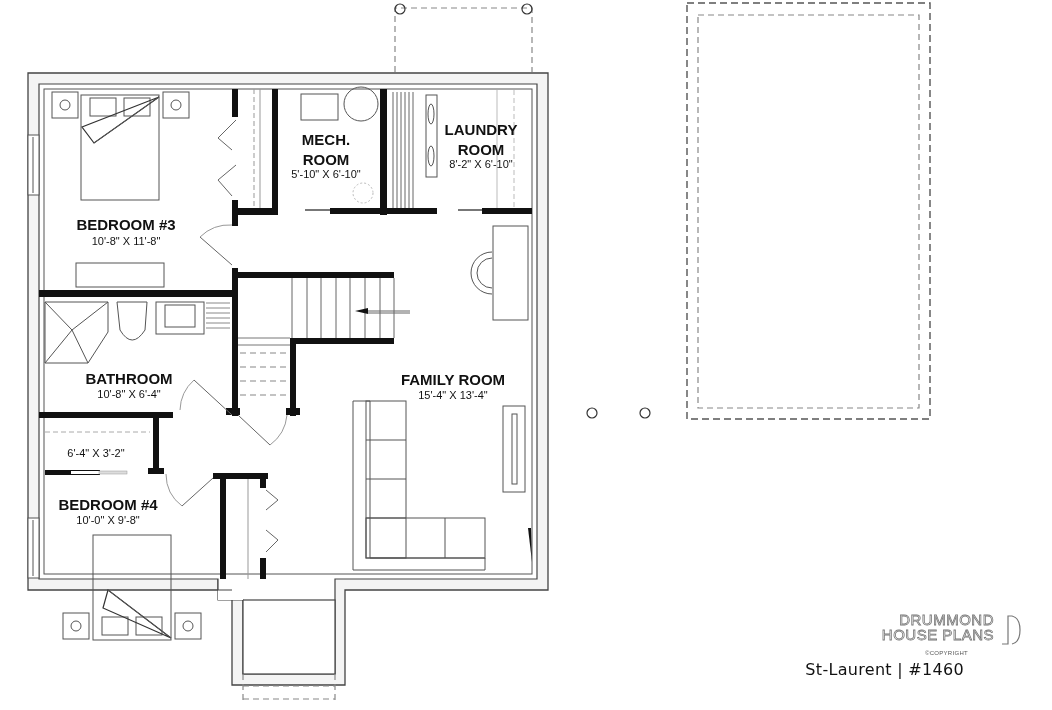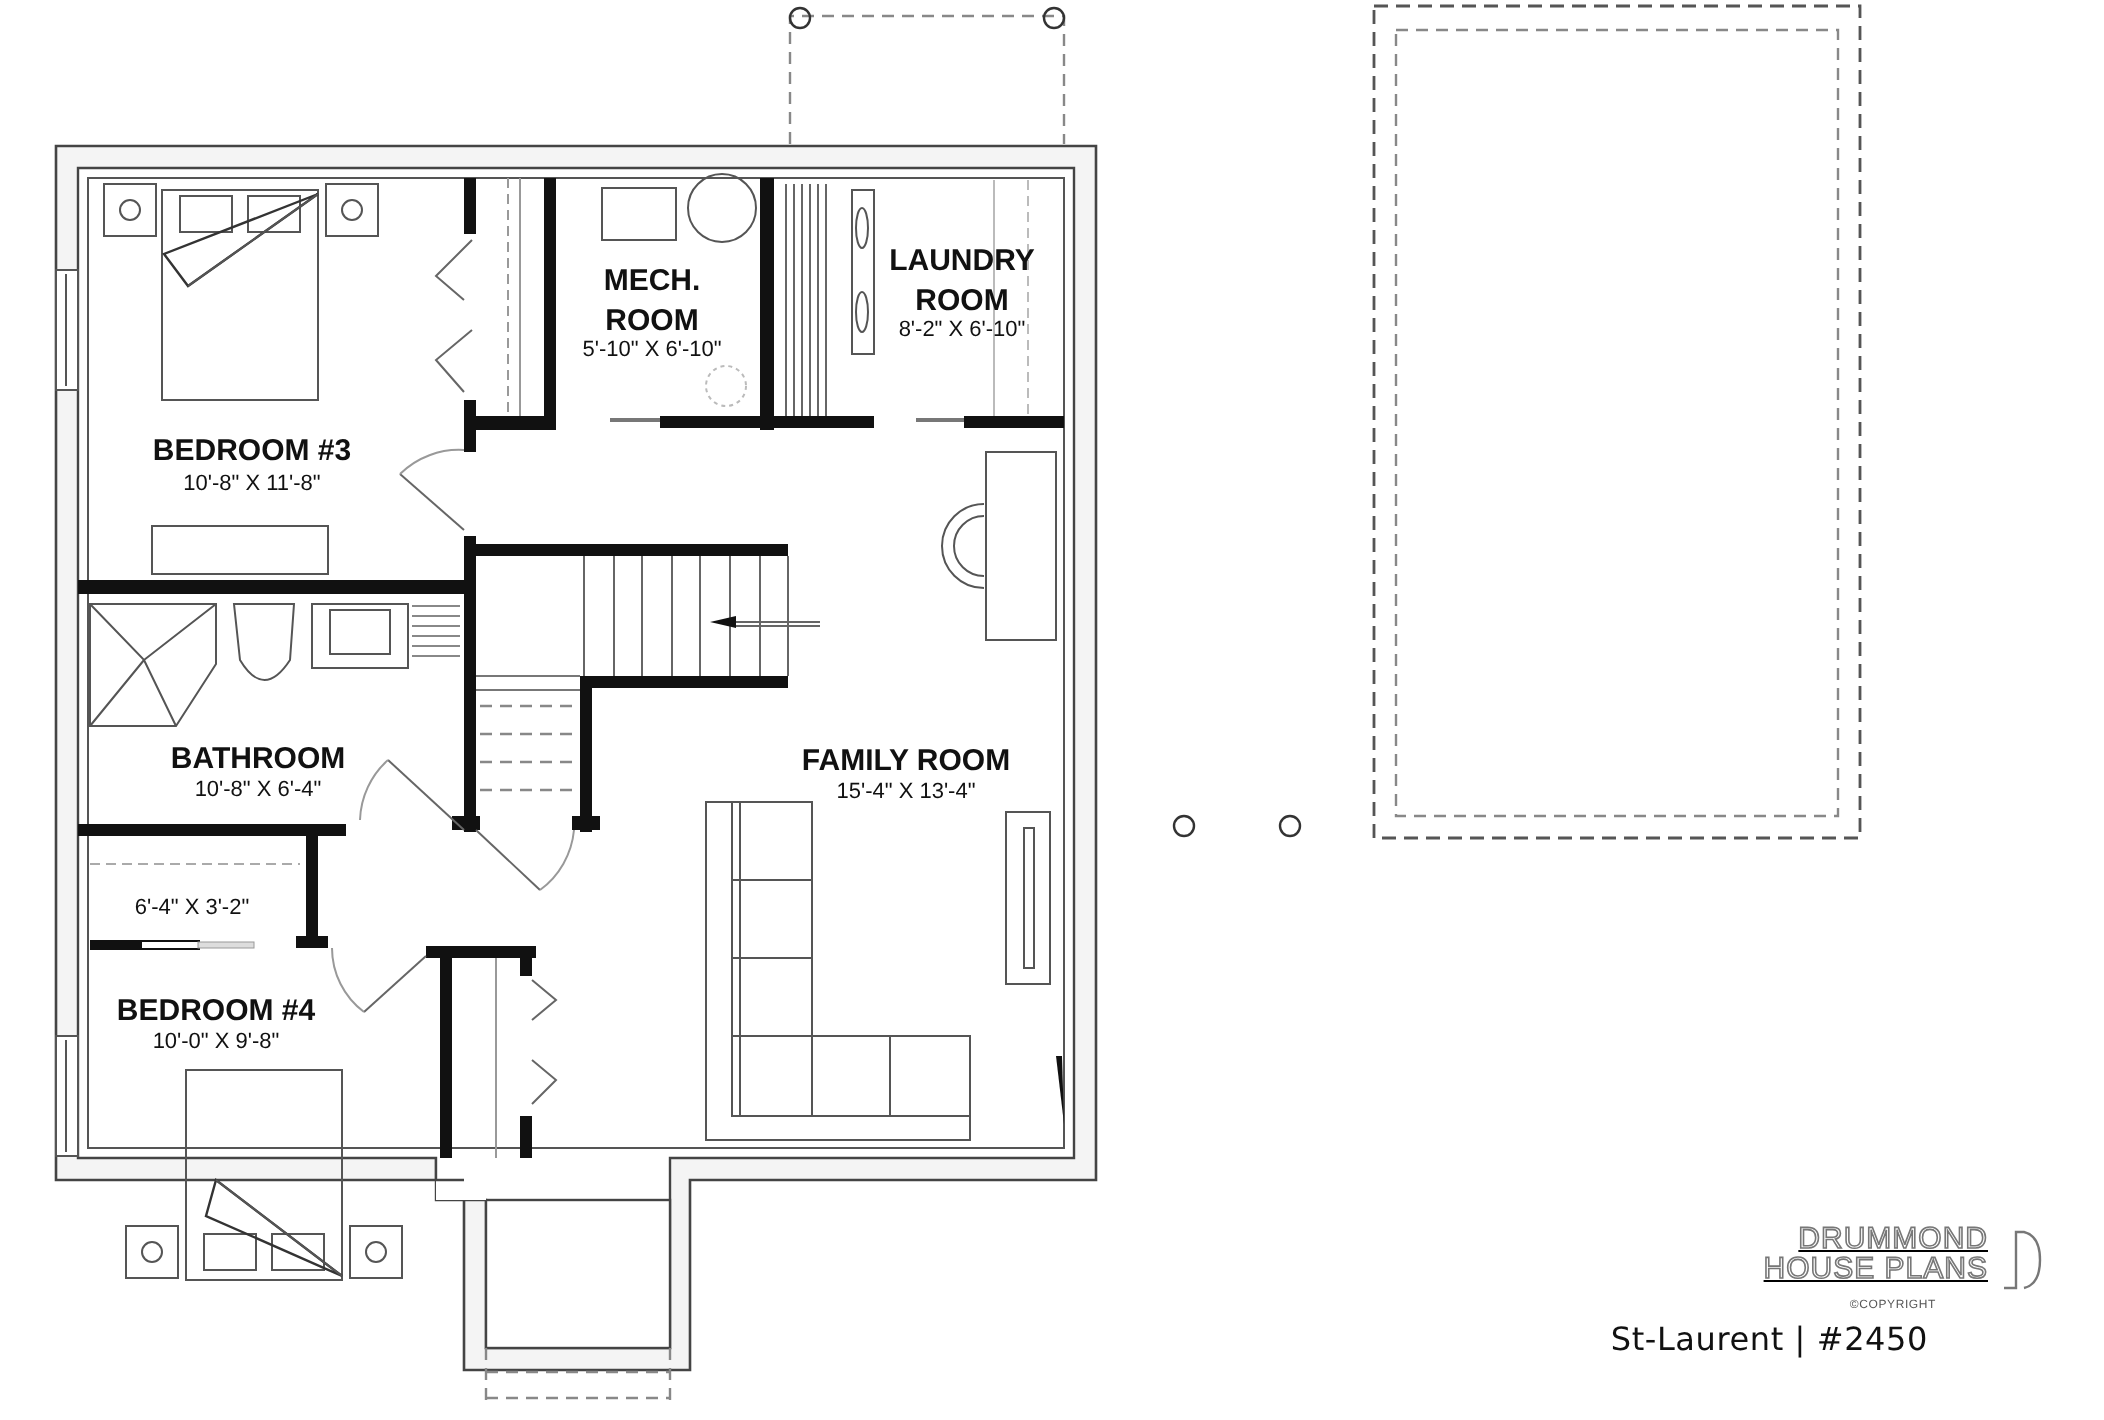--- a/index.html
+++ b/index.html
@@ -13,21 +13,21 @@
   .dash { fill: none; stroke: #888; stroke-width: 1.2; stroke-dasharray: 6 4; }
   .dash-dark { fill: none; stroke: #555; stroke-width: 1.4; stroke-dasharray: 7 4; }
   .found { fill: #f4f4f4; stroke: #444; stroke-width: 1.3; }
   .door { fill: none; stroke: #666; stroke-width: 1; }
   .arc { fill: none; stroke: #999; stroke-width: 1; }
   .branding { position: absolute; right: 30px; top: 612px; text-align: right; }
   .brand-line1, .brand-line2 { font-family: "Liberation Sans", sans-serif; color: #fff; -webkit-text-stroke: 0.8px #777; font-size: 15px; letter-spacing: 0.5px; line-height: 15px; }
   .brand-copy { font-family: "Liberation Sans", sans-serif; font-size: 6px; color: #555; letter-spacing: 0.3px; margin-top: 2px; margin-right: 54px; }
   .plan-name { font-family: "DejaVu Sans", sans-serif; font-size: 16px; color: #111; margin-top: 4px; margin-right: 58px; letter-spacing: 0.3px; }
   .brand-row { display: flex; align-items: flex-start; justify-content: flex-end; }
-  .brand-text { text-align: right; text-decoration: underline; }
+  .brand-text { text-align: right; }
   .brand-logo { margin-left: 6px; }
 </style>
 </head>
 <body>
 
 <svg width="1052" height="710" viewBox="0 0 1052 710">
 
   <g>
     <path class="dash" d="M395 72 L395 8 L532 8 L532 72"></path>
     <circle cx="400" cy="9" r="5" class="thin-dark" fill="#fff"></circle>
@@ -253,14 +253,14 @@
   <div class="brand-row">
     <div class="brand-text">
       <div class="brand-line1">DRUMMOND</div>
       <div class="brand-line2">HOUSE PLANS</div>
     </div>
     <svg class="brand-logo" width="22" height="36" viewBox="0 0 22 36" style="position:static">
       <path d="M2 32 L8 32 L8 4 L12 4 Q20 6 20 18 Q20 30 12 32" fill="none" stroke="#777" stroke-width="1.2"></path>
     </svg>
   </div>
   <div class="brand-copy">©COPYRIGHT</div>
-  <div class="plan-name">St-Laurent | #2450</div>
+  <div class="plan-name">St-Laurent | #1460</div>
 </div>
 
 </body></html>

